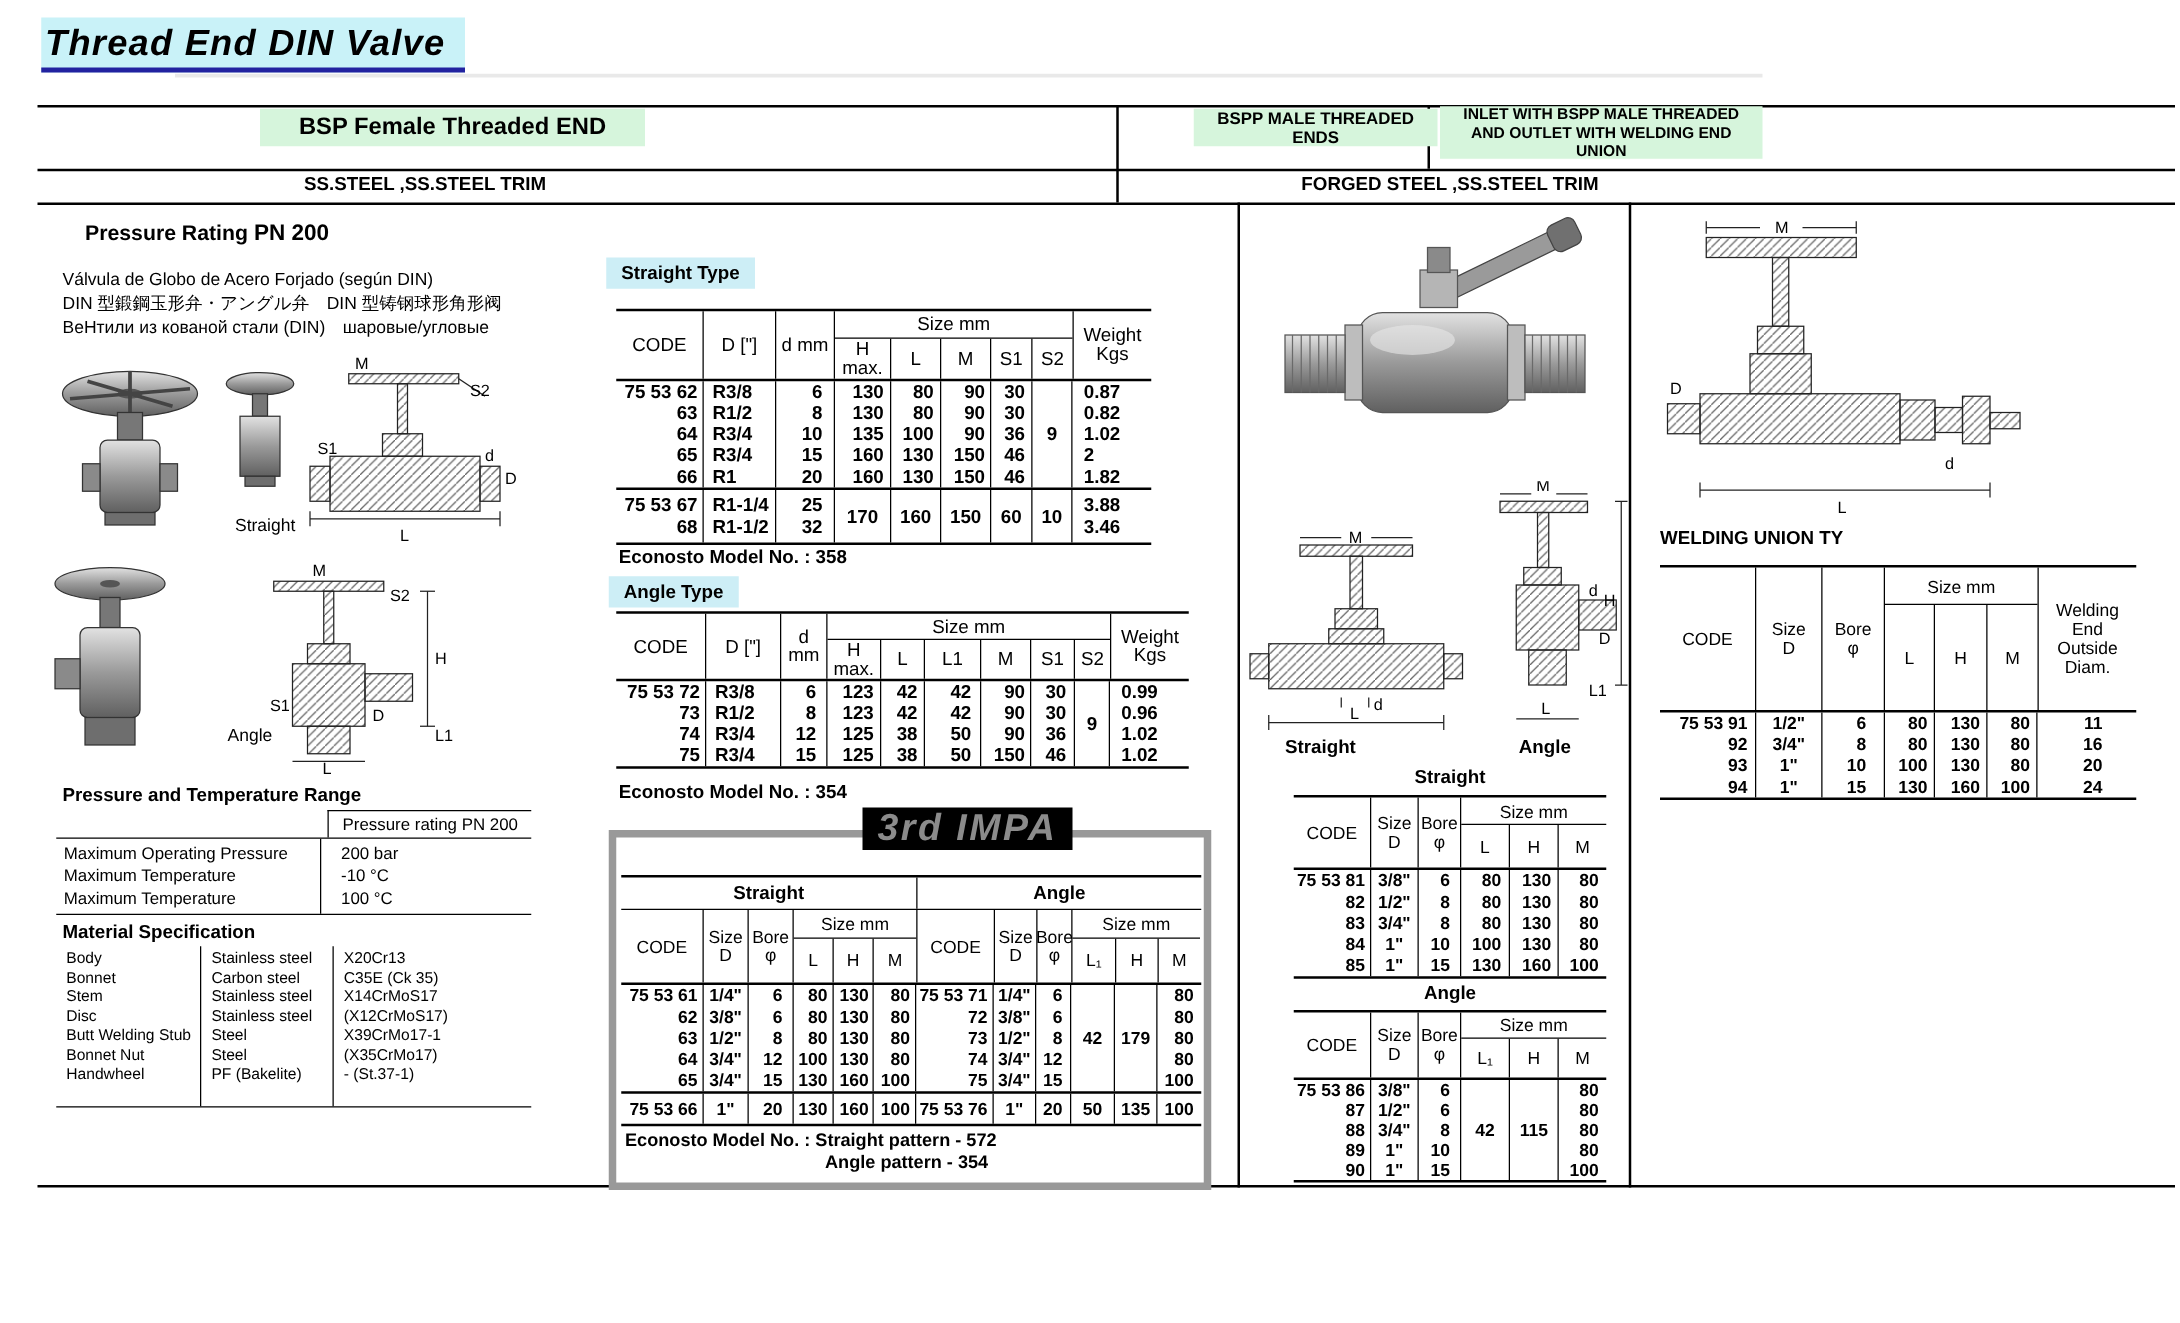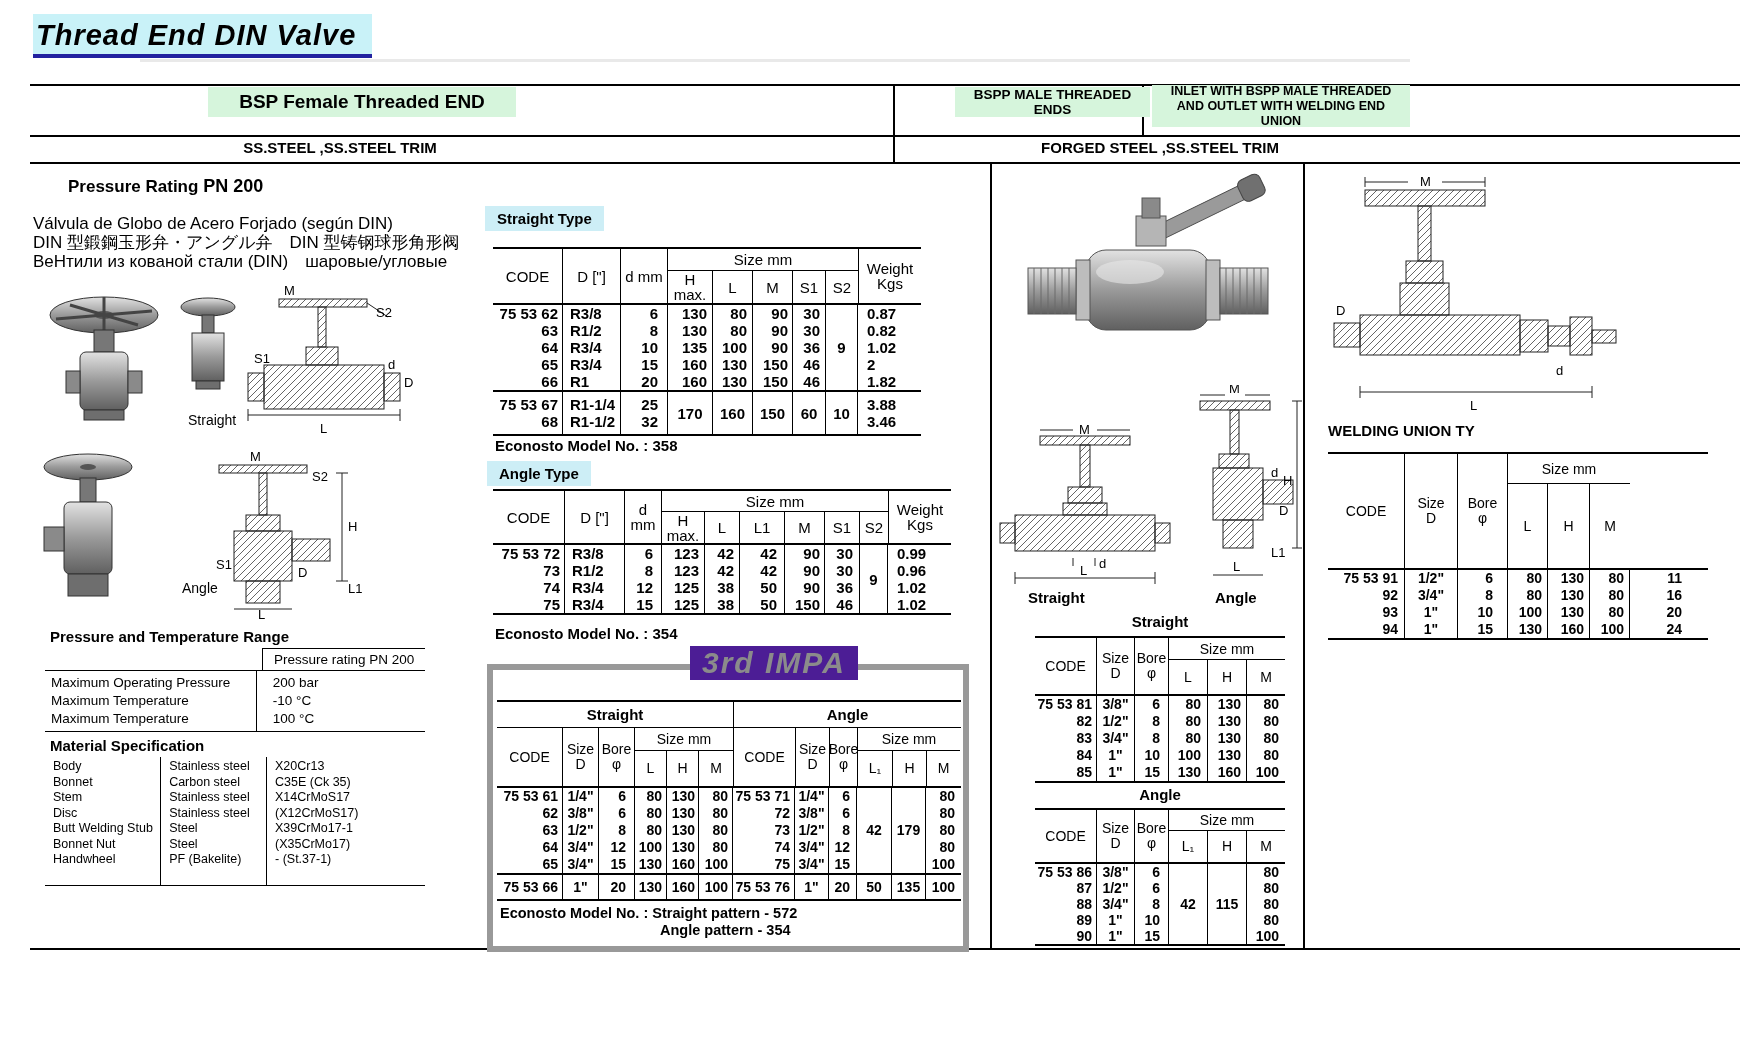--- a/index.html
+++ b/index.html
@@ -34,21 +34,21 @@
   .grp{display:flex;flex-direction:column;flex:none;border-right:1px solid #000}
   .hband{border-bottom:1px solid #000;display:flex;align-items:center;justify-content:center}
   .hsub{display:flex;flex:1}
   .cc{flex:none;display:flex;flex-direction:column;justify-content:center;
       white-space:pre-line;border-right:1px solid #000;line-height:17px}
   .brow > :last-child{border-right:none}
 
   .note{position:absolute;font-weight:bold;font-size:15px}
   .impa-box{position:absolute;border:6px solid #999;background:transparent}
   .impa-title{position:absolute;font-size:30px;font-weight:bold;font-style:italic;color:#8b8b8b;
-      background:#4c1d95;padding:0 12px;letter-spacing:2px}
+      background:#000000;padding:0 12px;letter-spacing:2px}
   svg{font-family:"Liberation Sans",sans-serif}
   svg text{font-size:13px;fill:#000}
   svg text.cap{font-size:14px}
 </style>
 </head>
 <body>
 
 <svg width="0" height="0" style="position:absolute">
   <defs>
     <pattern id="ht" width="7" height="7" patternUnits="userSpaceOnUse">
@@ -78,21 +78,21 @@
 <div class="abs bold ce" style="left:990px;top:139px;width:340px;font-size:15px">FORGED STEEL ,SS.STEEL  TRIM</div>
 
 <div class="vl" style="left:990px;top:162px;height:788px"></div>
 <div class="vl" style="left:1303px;top:162px;height:788px"></div>
 <div class="hl" style="left:30px;top:948px;width:1710px"></div>
 
 <div class="abs bold it" style="left:68px;top:176px;font-size:17px">
   <span>Pressure Rating</span>
   <span style="font-size:18px">PN 200</span>
 </div>
-<div class="abs" style="left:33px;top:214px;font-size:17px;line-height:19px">
+<div class="abs" style="left:50px;top:214px;font-size:14px;line-height:19px">
   <div>Válvula de Globo de Acero Forjado (según DIN)</div>
   <div>DIN 型鍛鋼玉形弁・アングル弁　DIN 型铸钢球形角形阀</div>
   <div>ВеНтили из кованой стали (DIN)　шаровые/угловые</div>
 </div>
 
 <svg class="abs" style="left:36px;top:275px" width="400" height="345" viewBox="0 0 400 345">
 
   <g>
     <ellipse cx="68" cy="40" rx="54" ry="18" fill="url(#gm)" stroke="#333"></ellipse>
     <ellipse cx="68" cy="40" rx="10" ry="4" fill="#555"></ellipse>
@@ -657,20 +657,24 @@
     <div class="hc" style="width:50px">Bore
 φ</div>
     <div class="grp">
       <div class="hband" style="height:30px">Size mm</div>
       <div class="hsub">
         <div class="hc" style="width:40px">L</div>
         <div class="hc" style="width:42px">H</div>
         <div class="hc" style="width:40px">M</div>
       </div>
     </div>
+    <div class="hc" style="width:78px">Welding
+End
+Outside
+Diam.</div>
   </div>
   <div class="brow">
     <div class="cc ra" style="width:77px;padding-right:6px">75 53 91
 92
 93
 94</div>
     <div class="cc ce" style="width:53px">1/2"
 3/4"
 1"
 1"</div>

